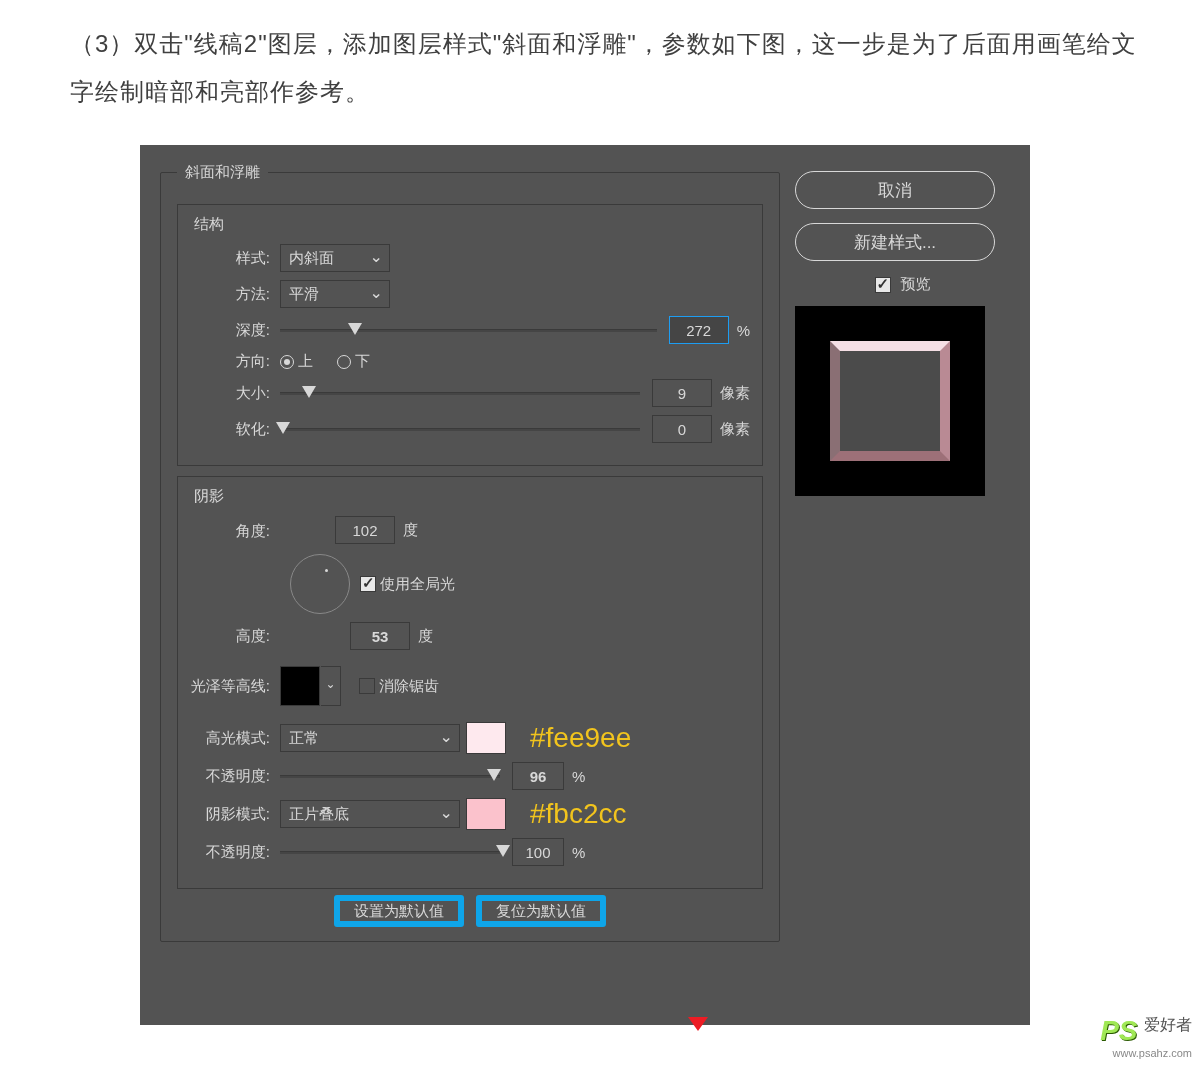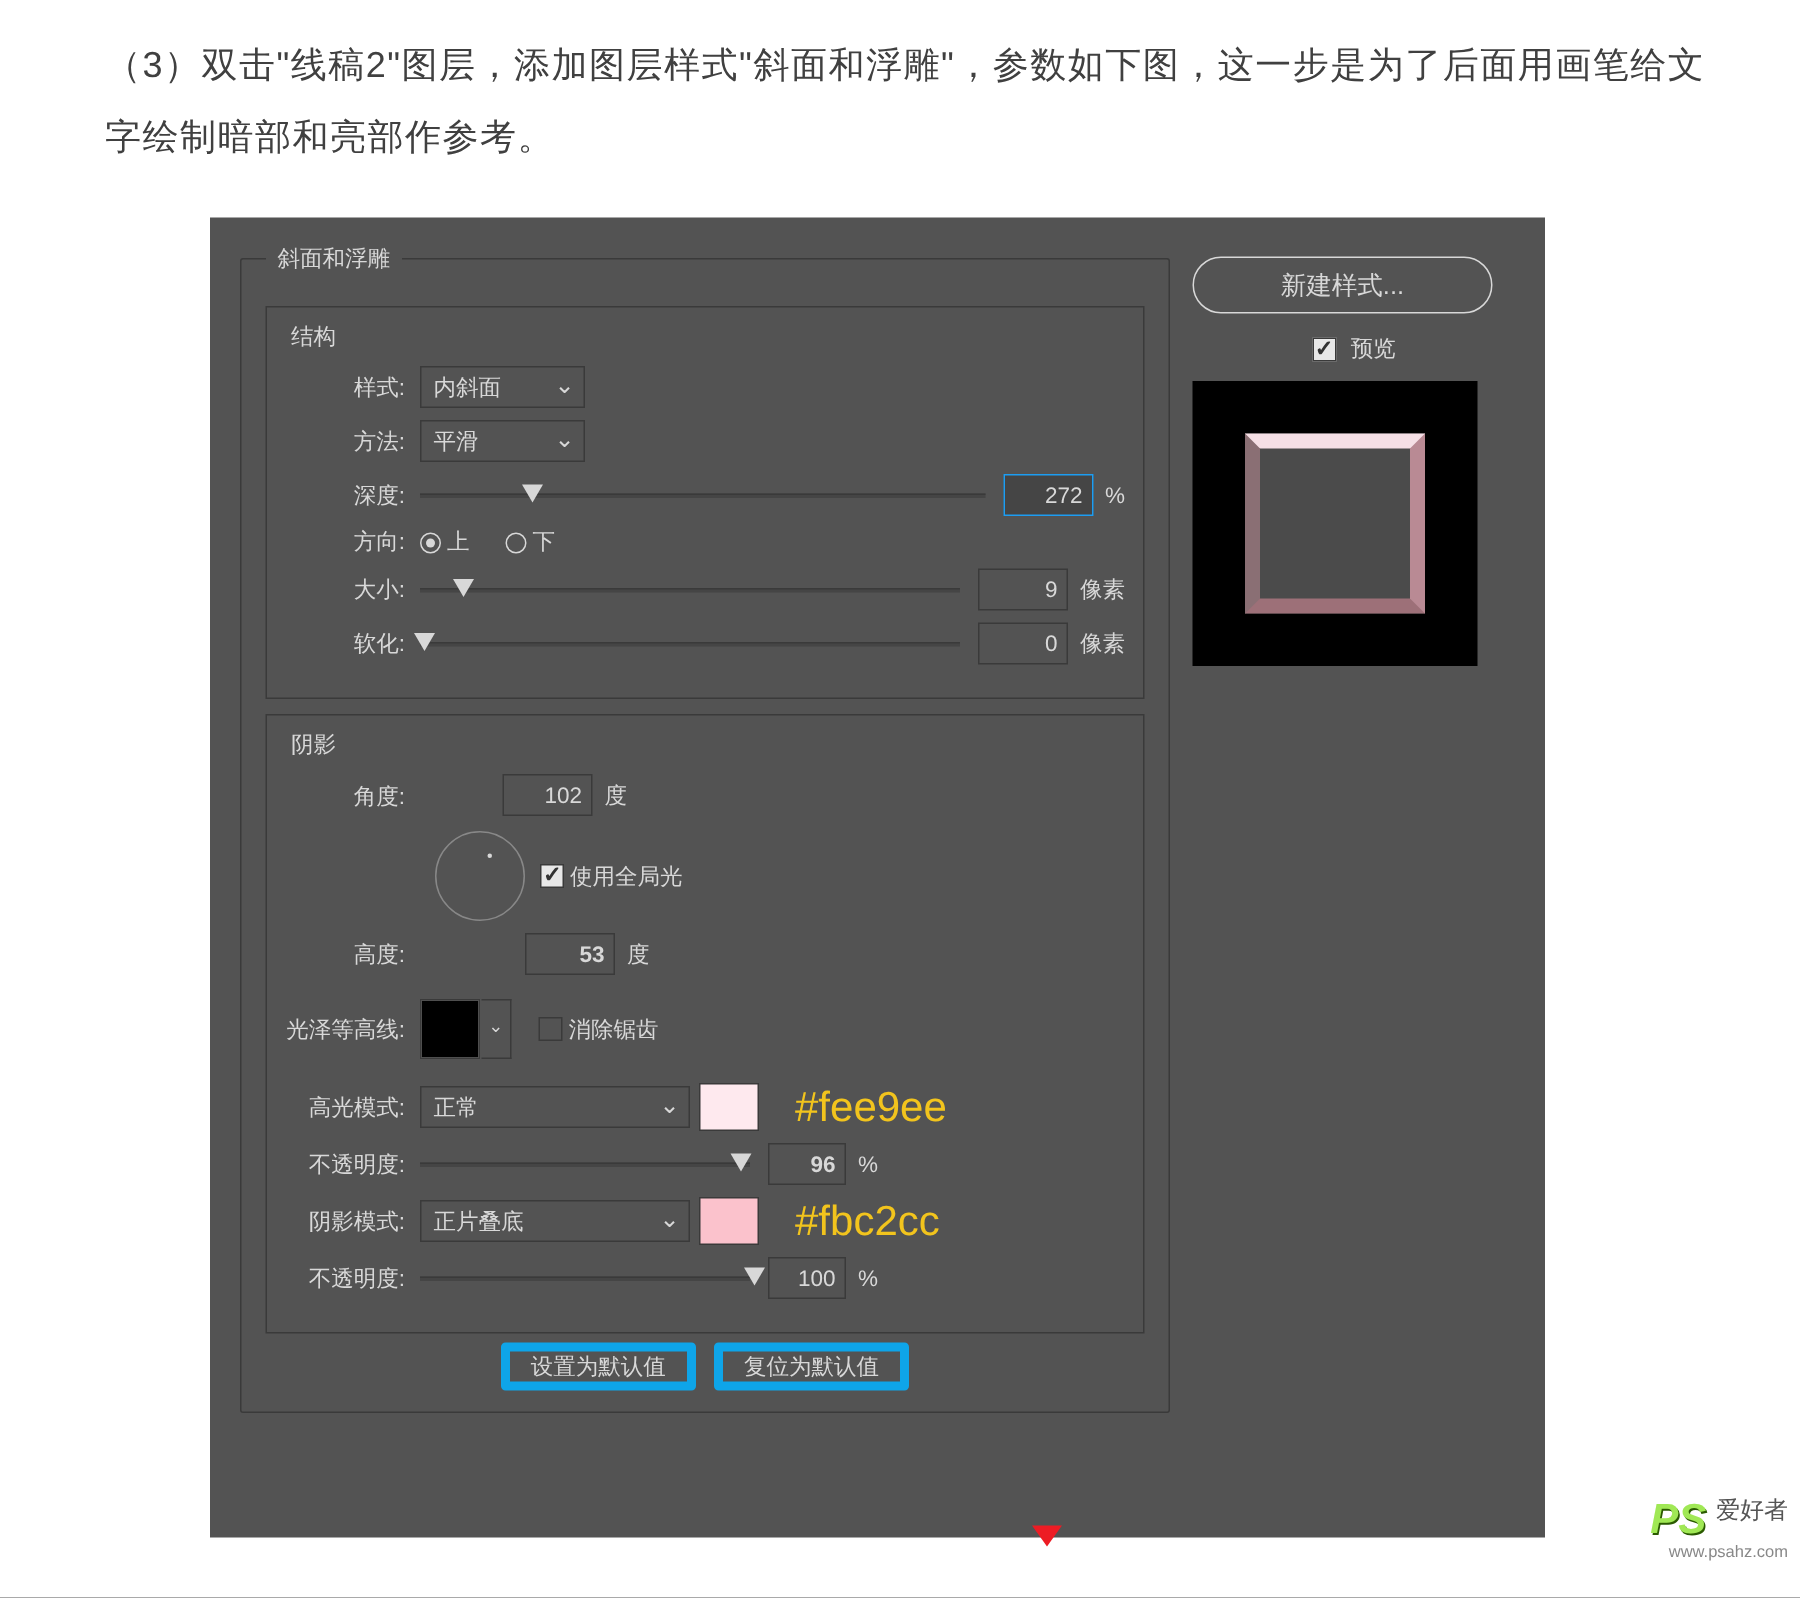--- a/index.html
+++ b/index.html
@@ -93,21 +93,21 @@
   top: 3px; width: 0; height: 0;
   border-left: 7px solid transparent;
   border-right: 7px solid transparent;
   border-top: 12px solid #d8d8d8;
 }
 input.num {
   background: #535353; color: #d8d8d8;
   border: 1px solid #3a3a3a;
   height: 28px; width: 60px;
   padding: 2px 6px; font-size: 15px;
-  text-align: right;
+  text-align: center;
 }
 input.num.focused { border:1.5px solid #1d9df2; background:#454545; }
 .unit { margin-left: 8px; }
 .radio-circle,
 .checkbox-box {
   display:inline-block; vertical-align:middle;
   margin-right:4px;
 }
 .radio-circle {
   width:14px; height:14px; border-radius:50%;
@@ -176,21 +176,21 @@
 }
 .bottom-row { text-align:center; padding-top:6px; clear:both; }
 .arrow-down {
   position:absolute; left:548px; bottom:-6px;
   width:0; height:0;
   border-left:10px solid transparent;
   border-right:10px solid transparent;
   border-top:14px solid #ed1c24;
 }
 .watermark {
-  position:absolute; right:8px; bottom:24px; text-align:right;
+  position:absolute; right:8px; bottom:6px; text-align:right;
 }
 .watermark .logo {
   font-size:28px; font-weight:bold; font-style:italic;
   color:#a0e855; display:inline-block;
   text-shadow:1px 1px 0 #2a5a00;
 }
 .watermark .cn { color:#555; font-size:16px; vertical-align:top; margin-left:2px;}
 .watermark .url { color:#888; font-size:11px; display:block; }
 .preview-row { display:flex; align-items:center; justify-content:center; margin-top:4px; margin-bottom:8px;}
 </style>
@@ -319,20 +319,21 @@
       </div>
 
       <div class="bottom-row">
         <button class="btn small">设置为默认值</button>
         <button class="btn small">复位为默认值</button>
       </div>
     </fieldset>
   </div>
 
   <div class="dialog-right">
+    <button class="btn">取消</button>
     <button class="btn">新建样式...</button>
     <div class="preview-row">
       <span class="checkbox-box checked"></span>
       <span style="margin-left:6px">预览</span>
     </div>
     <div class="preview-area">
       <div class="preview-bevel"></div>
     </div>
   </div>
 

